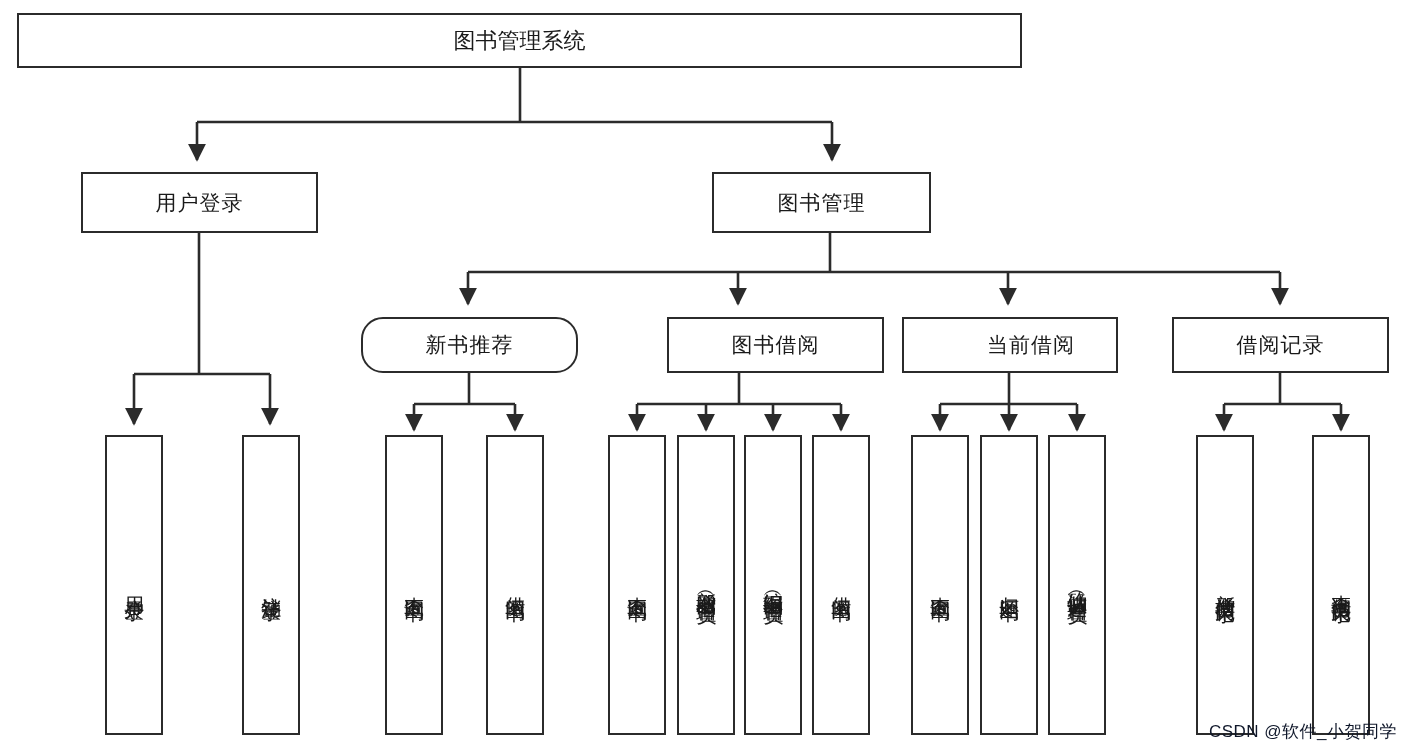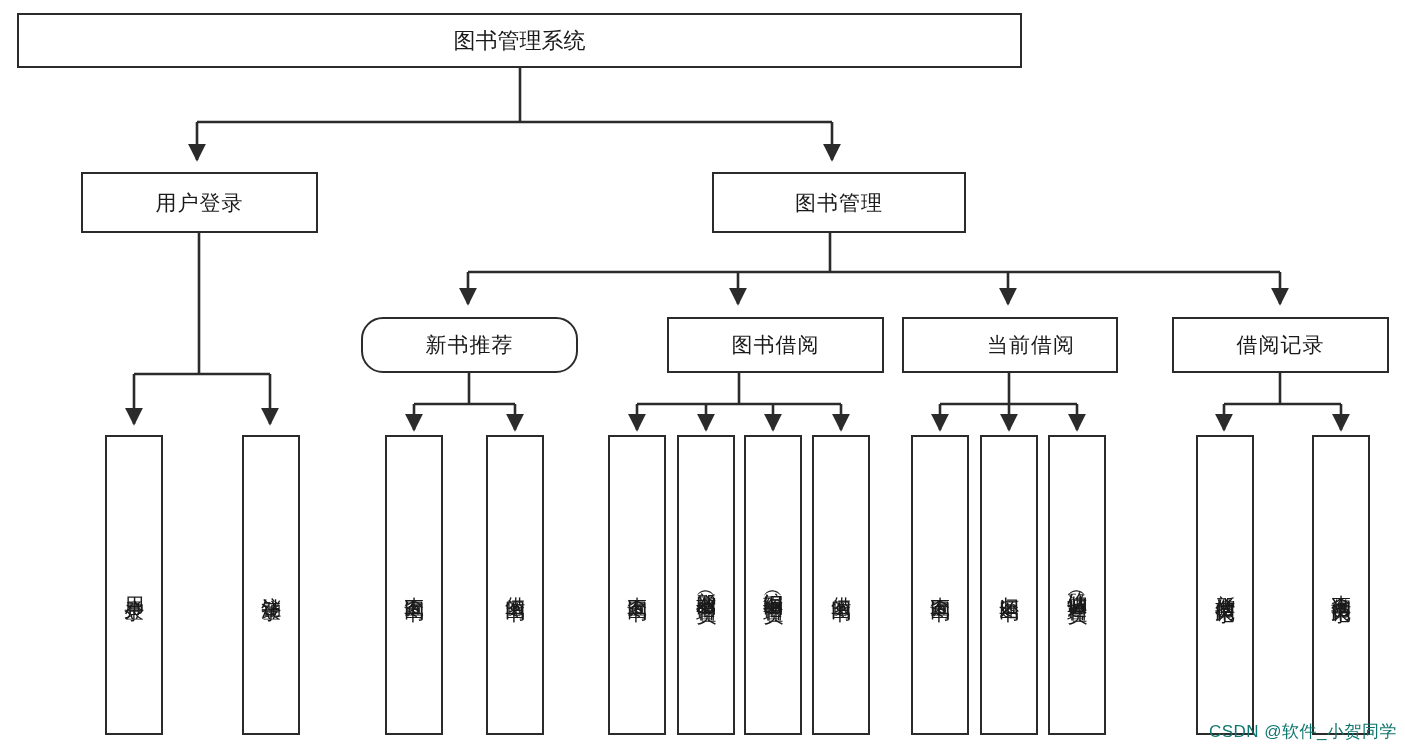--- a/index.html
+++ b/index.html
@@ -55,21 +55,21 @@
     line-height: 1.38;
     letter-spacing: 2px;
     white-space: nowrap;
     color: #1a1a1a;
   }
   .watermark {
     position: absolute;
     right: 8px;
     bottom: 4px;
     font-size: 17px;
-    color: #0f766e;
+    color: #0f172a;
     letter-spacing: 0.5px;
     white-space: nowrap;
   }
 </style>
 </head>
 <body>
 
 <div id="canvas">
 
   <svg id="wires" viewBox="0 0 1405 747">
@@ -122,21 +122,21 @@
     </g>
   </svg>
 
   <div class="node root" style="left:17px; top:13px; width:1005px; height:55px;">
     <span>图书管理系统</span>
   </div>
 
   <div class="node h" style="left:81px; top:172px; width:237px; height:61px;">
     <span>用户登录</span>
   </div>
-  <div class="node h" style="left:712px; top:172px; width:254px; height:61px;">
+  <div class="node h" style="left:712px; top:172px; width:219px; height:61px;">
     <span>图书管理</span>
   </div>
 
   <div class="node h" style="left:361px; top:317px; width:217px; height:56px;border-radius:22px;">
     <span>新书推荐</span>
   </div>
   <div class="node h" style="left:631px; top:317px; width:217px; height:56px;margin-left:36px;">
     <span>图书借阅</span>
   </div>
   <div class="node h" style="left:902px; top:317px; width:216px; height:56px;padding-left:42px;">

